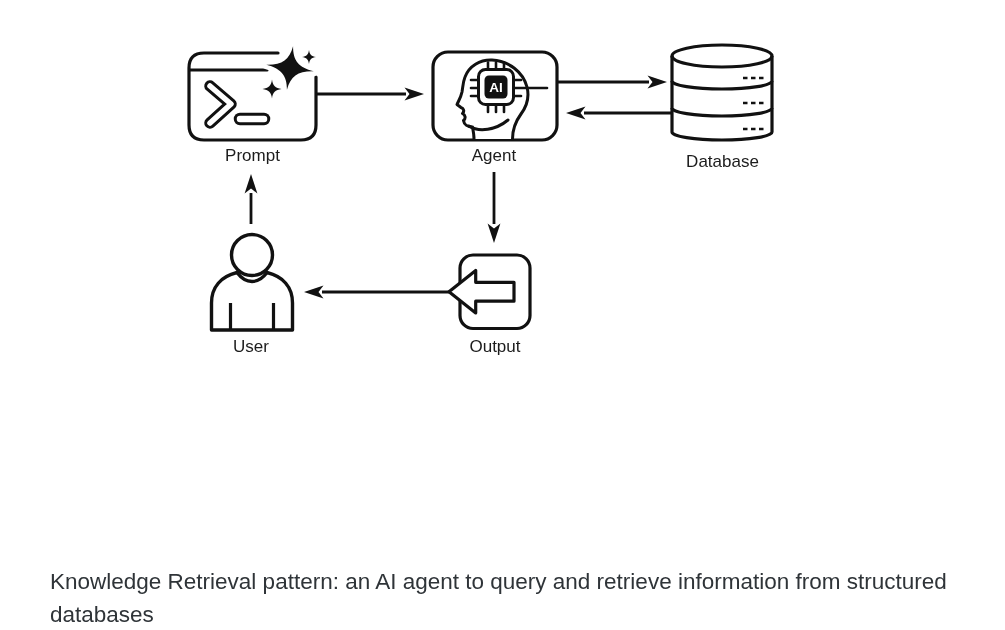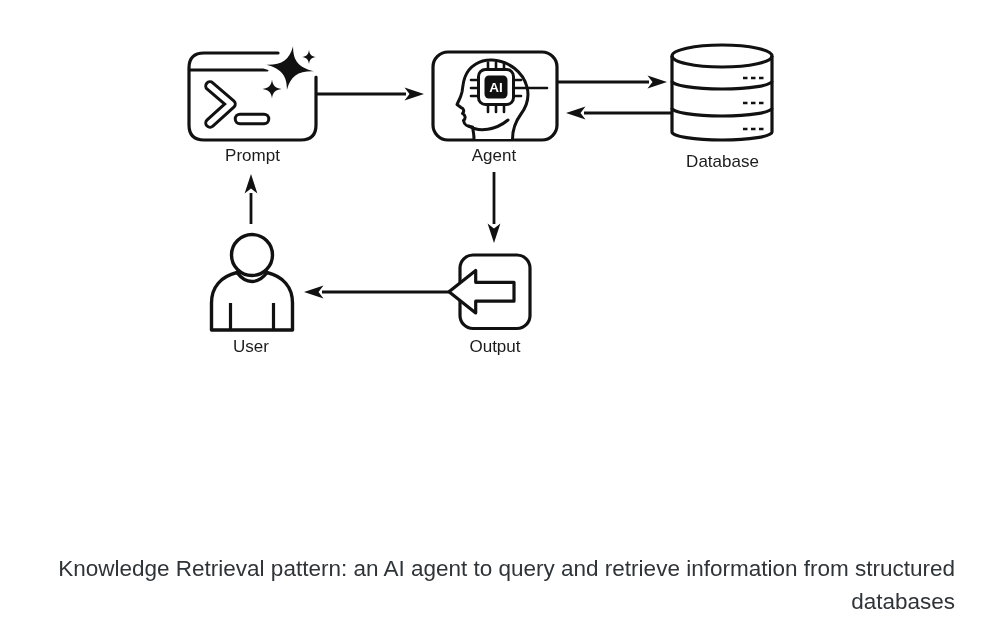--- a/index.html
+++ b/index.html
@@ -31,23 +31,23 @@
     font-size: 13.5px;
     font-weight: 700;
     fill: #ffffff;
     text-anchor: middle;
   }
   .caption {
     position: absolute;
     top: 553px;
     left: 0;
     right: 0;
-    margin: 0 auto;
+    margin: 13px auto;
     width: 905px;
-    text-align: right;
+    text-align: left;
     font-size: 22.5px;
     line-height: 32.5px;
     color: #2f3438;
     font-family: "Liberation Sans", sans-serif;
   }
 </style>
 </head>
 <body>
 
 <div class="page">

